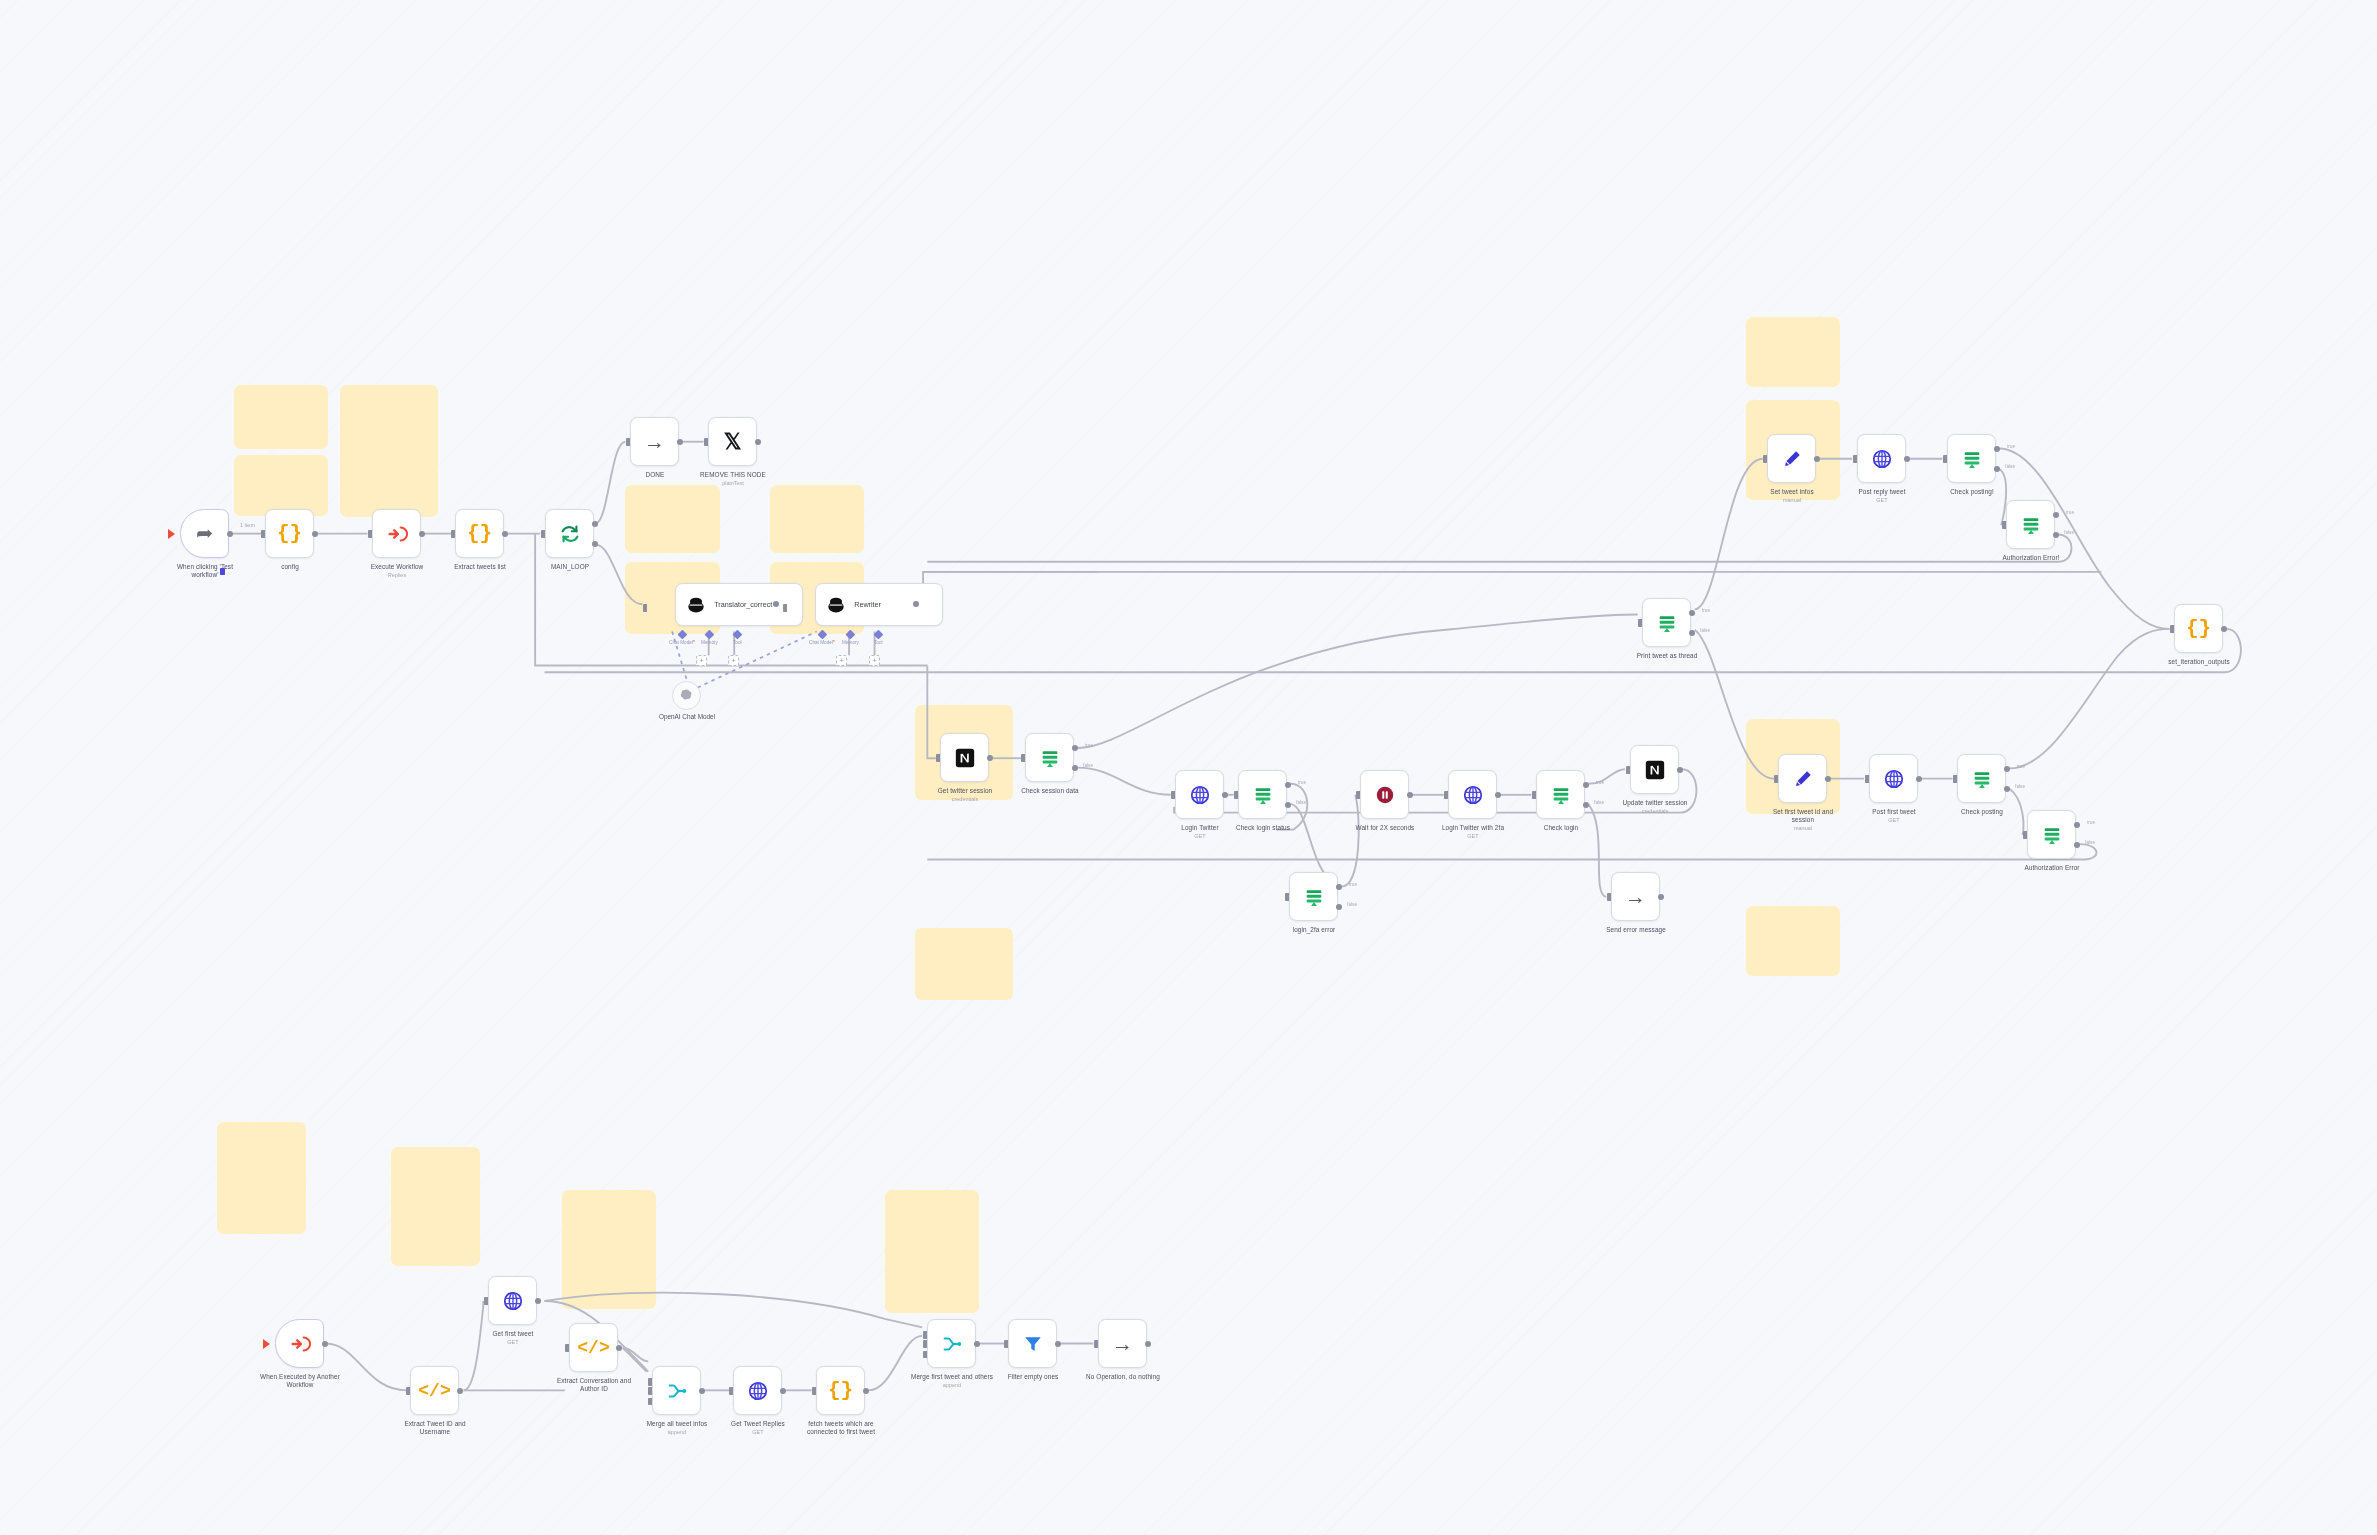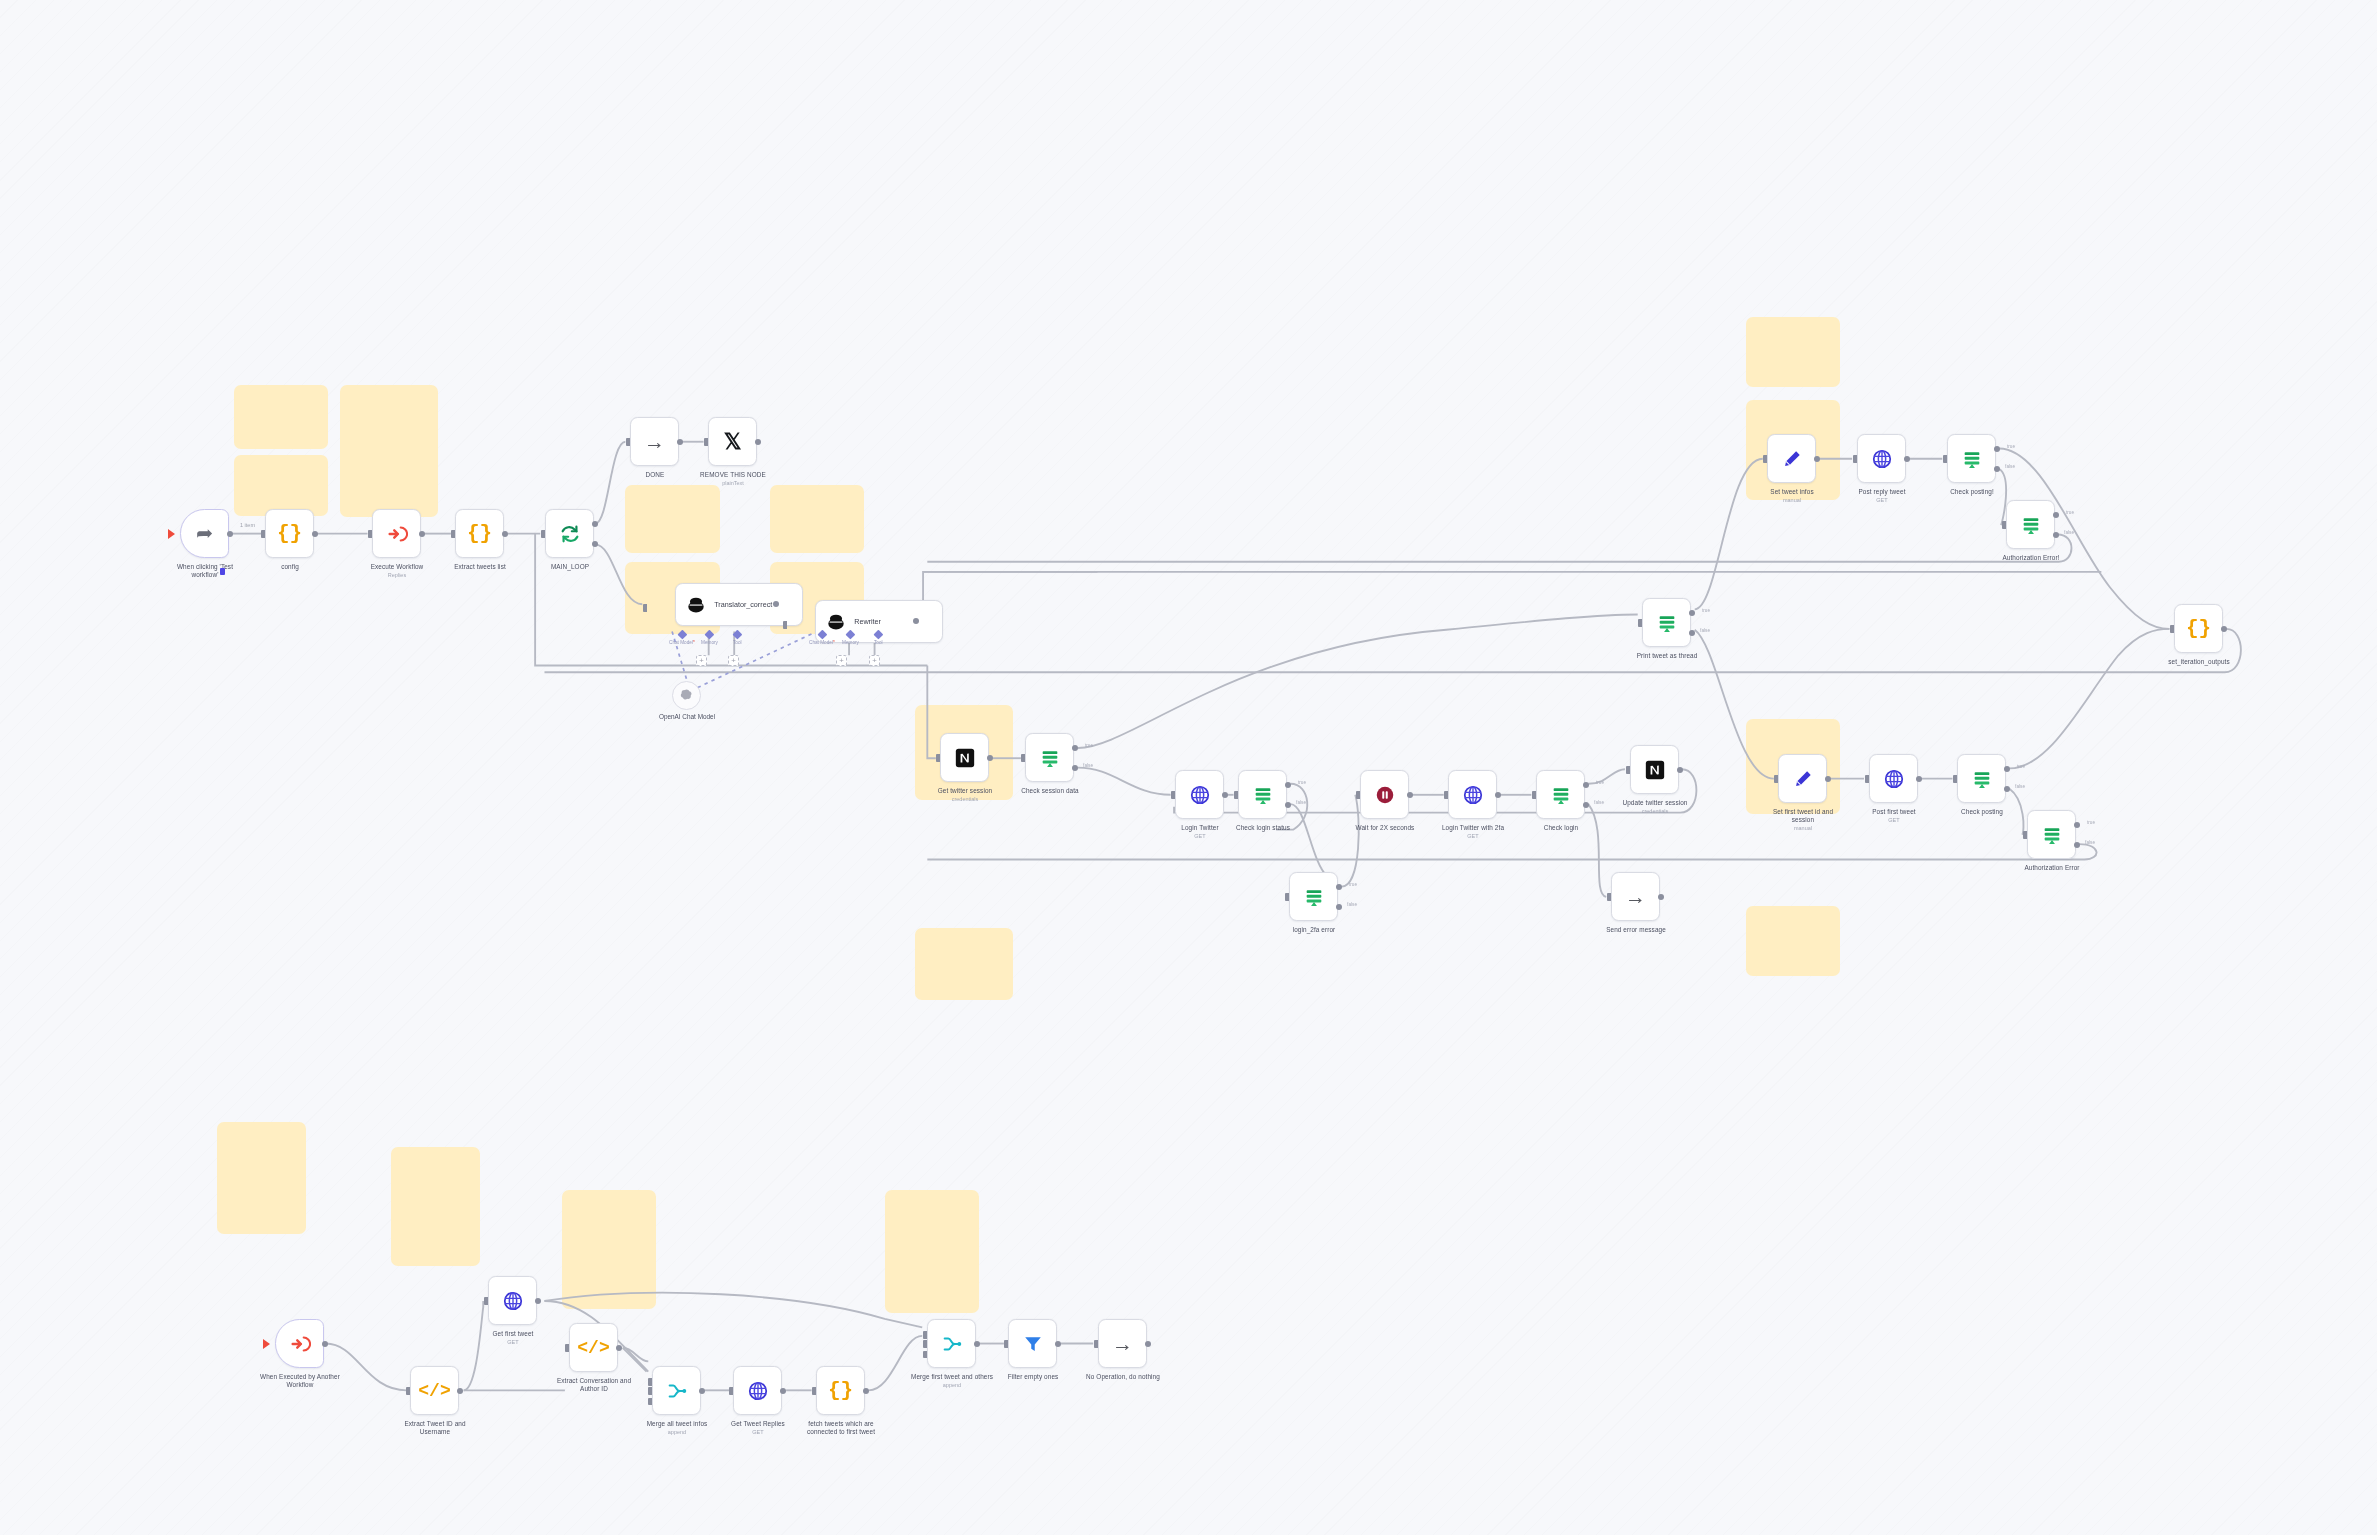--- a/index.html
+++ b/index.html
@@ -351,21 +351,21 @@
             <ellipse cx="12" cy="14" rx="8.4" ry="6.2" fill="#111"></ellipse>
             <ellipse cx="12" cy="8.4" rx="6.6" ry="4.4" fill="#111"></ellipse>
             <rect x="5" y="11.4" width="14" height="1.4" fill="#fff" opacity="0.85"></rect>
           </svg>
           <span class="agent-title">Translator_correct</span>
         </div>
         <span class="port in"></span>
         <span class="port out" style="top:18px"></span>
         <div class="label" style="margin-top:3.4px"></div>
       </div>
-      <div class="node wide" style="left: 787px; top: 600px;">
+      <div class="node wide" style="left: 787px; top: 583px;">
         <div class="box">
           <svg class="ic" viewBox="0 0 24 24" xmlns="http://www.w3.org/2000/svg">
             <ellipse cx="12" cy="14" rx="8.4" ry="6.2" fill="#111"></ellipse>
             <ellipse cx="12" cy="8.4" rx="6.6" ry="4.4" fill="#111"></ellipse>
             <rect x="5" y="11.4" width="14" height="1.4" fill="#fff" opacity="0.85"></rect>
           </svg>
           <span class="agent-title">Rewriter</span>
         </div>
         <span class="port in"></span>
         <span class="port out" style="top:18px"></span>

